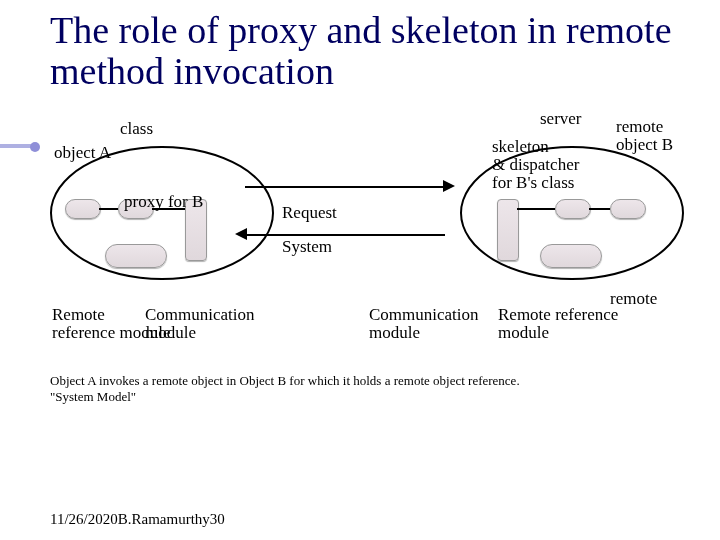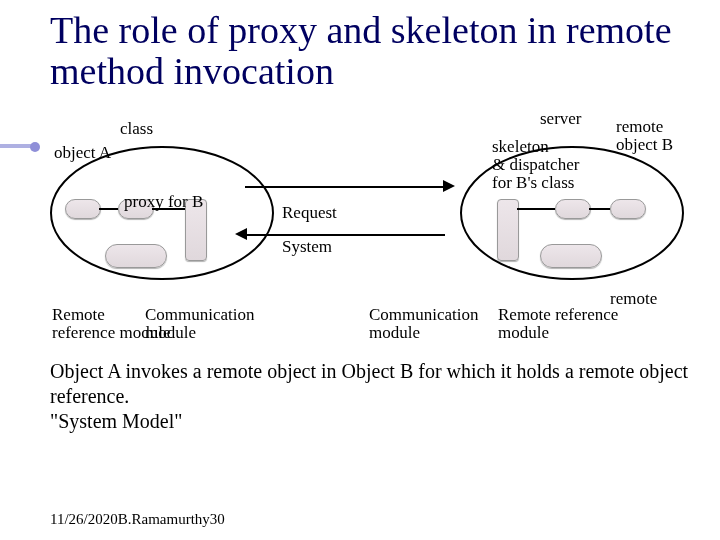--- a/index.html
+++ b/index.html
@@ -102,21 +102,22 @@
   .lReq      { left: 232px; top: 60px; margin-top: 40px; }
   .lRep      { left: 232px; top: 134px; }
 
   .lCliRRM   { left: 2px;   top: 202px; white-space: pre-line; }
   .lCliCM    { left: 95px;  top: 202px; white-space: pre-line; }
   .lSrvCM    { left: 319px; top: 202px; white-space: pre-line; }
   .lSrvRRM   { left: 448px; top: 202px; white-space: pre-line; }
   .lServant  { left: 560px; top: 186px; }
 
   .caption {
-    font-size: 20px;
+    margin-top: 14px;
+    font-size: 13px;
     line-height: 1.25;
     white-space: pre-line;
   }
 
   .footer {
     position: absolute;
     left: 50px; right: 30px; bottom: 12px;
     display: flex;
     font-size: 15px;
   }

